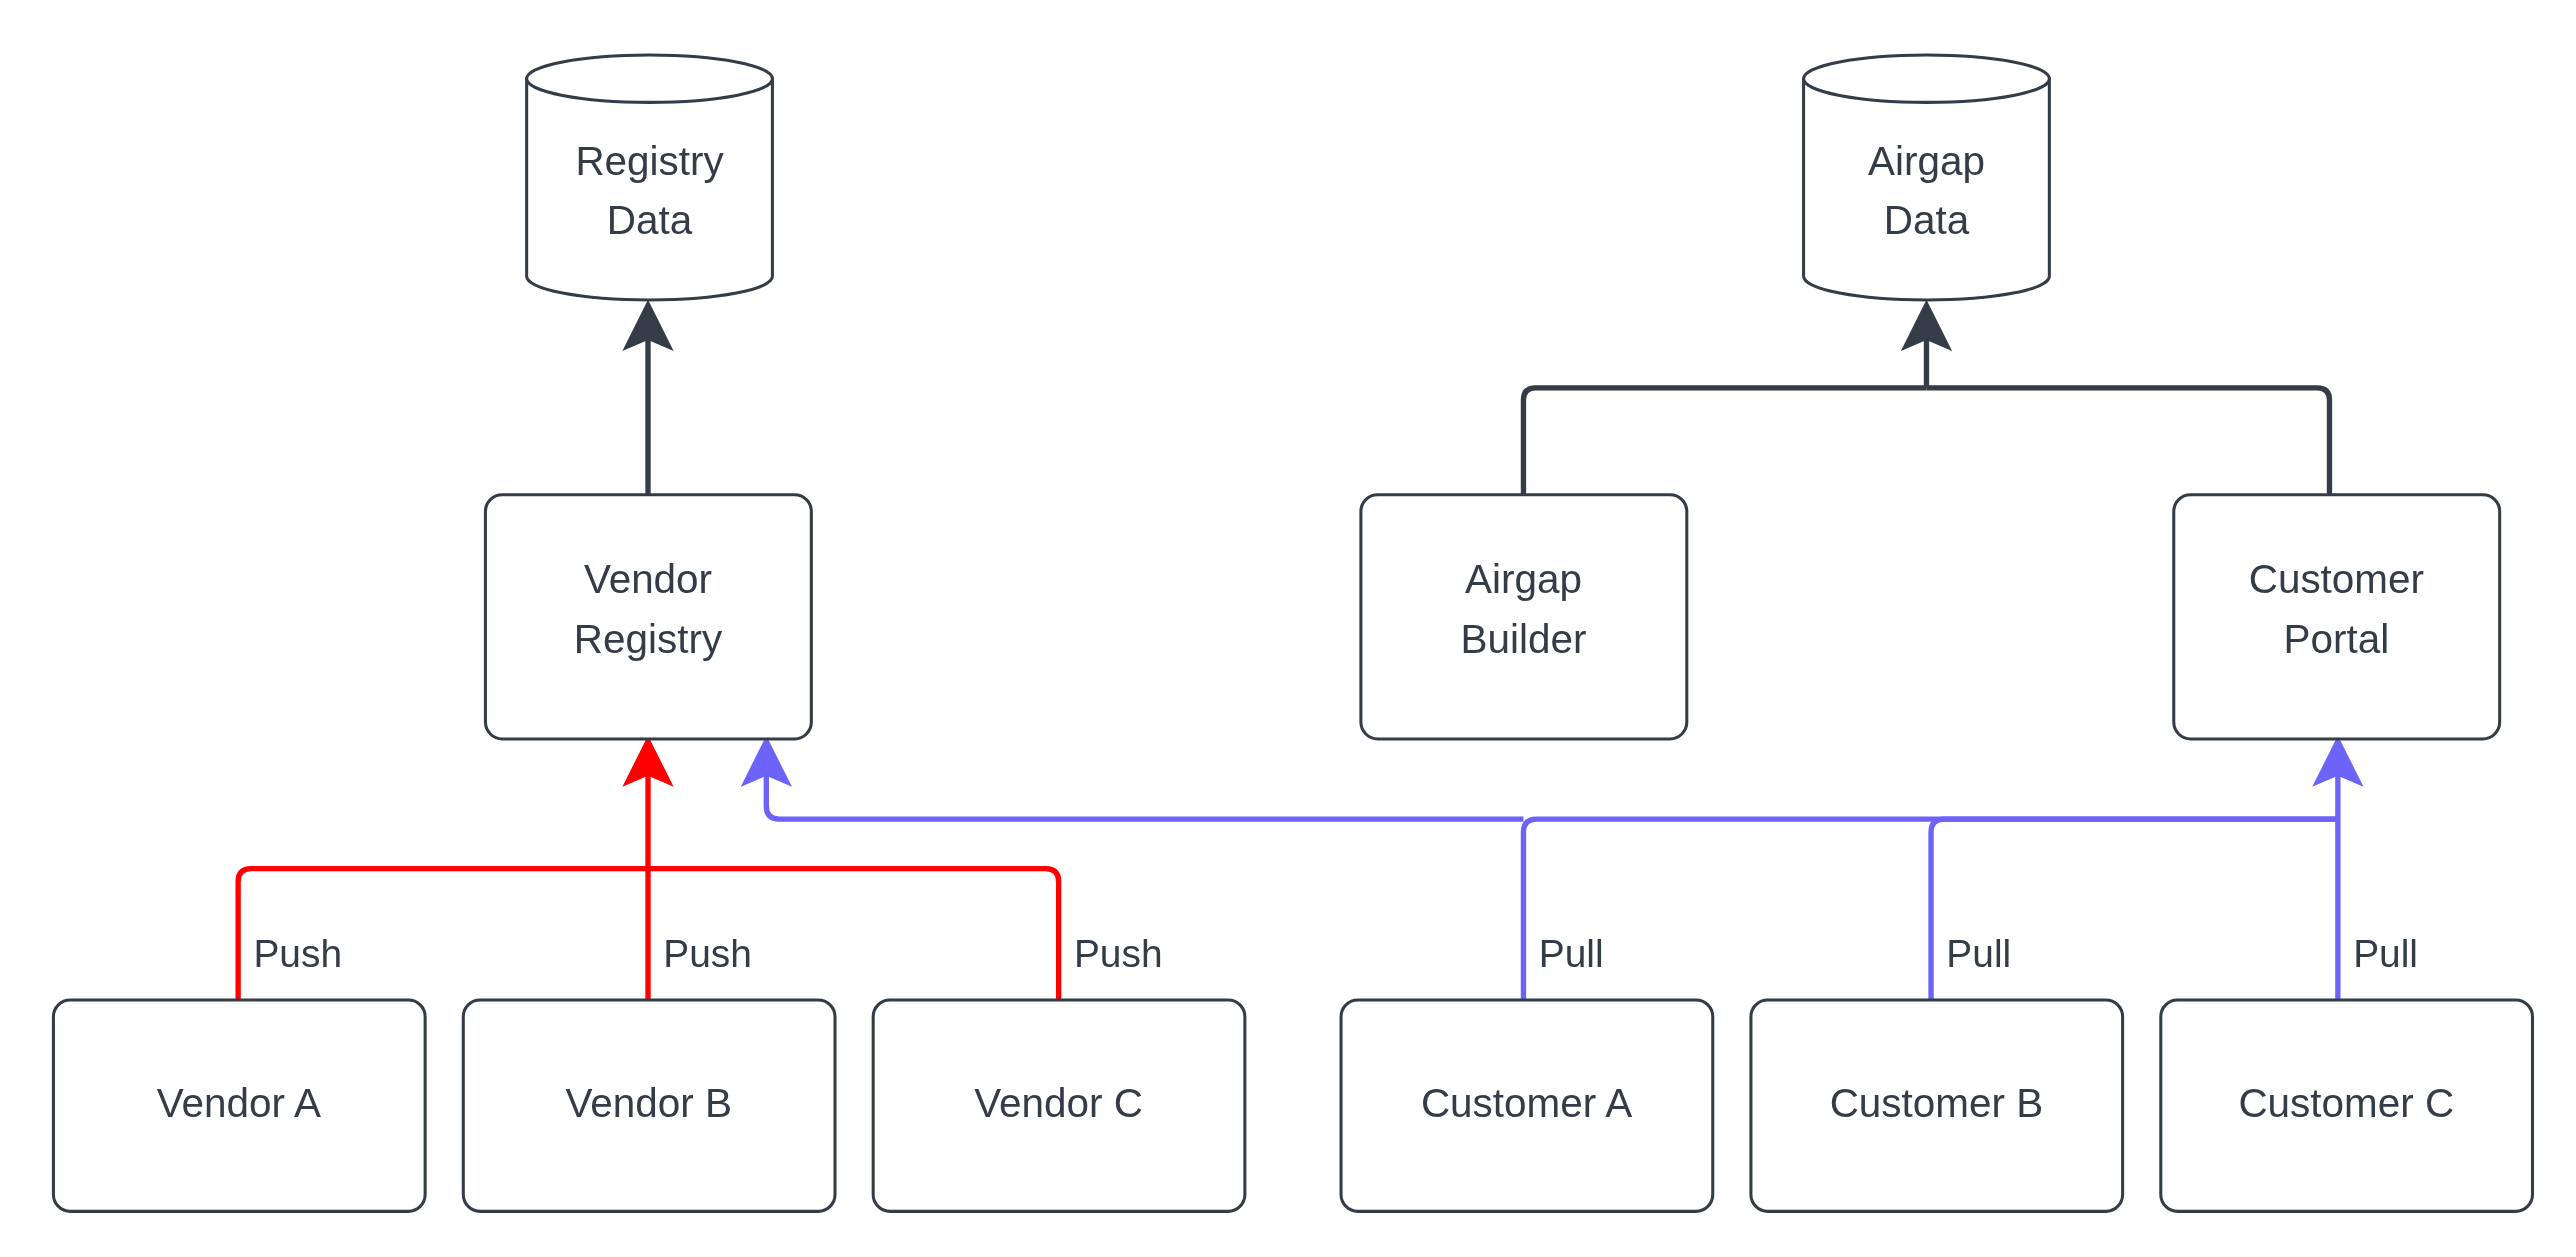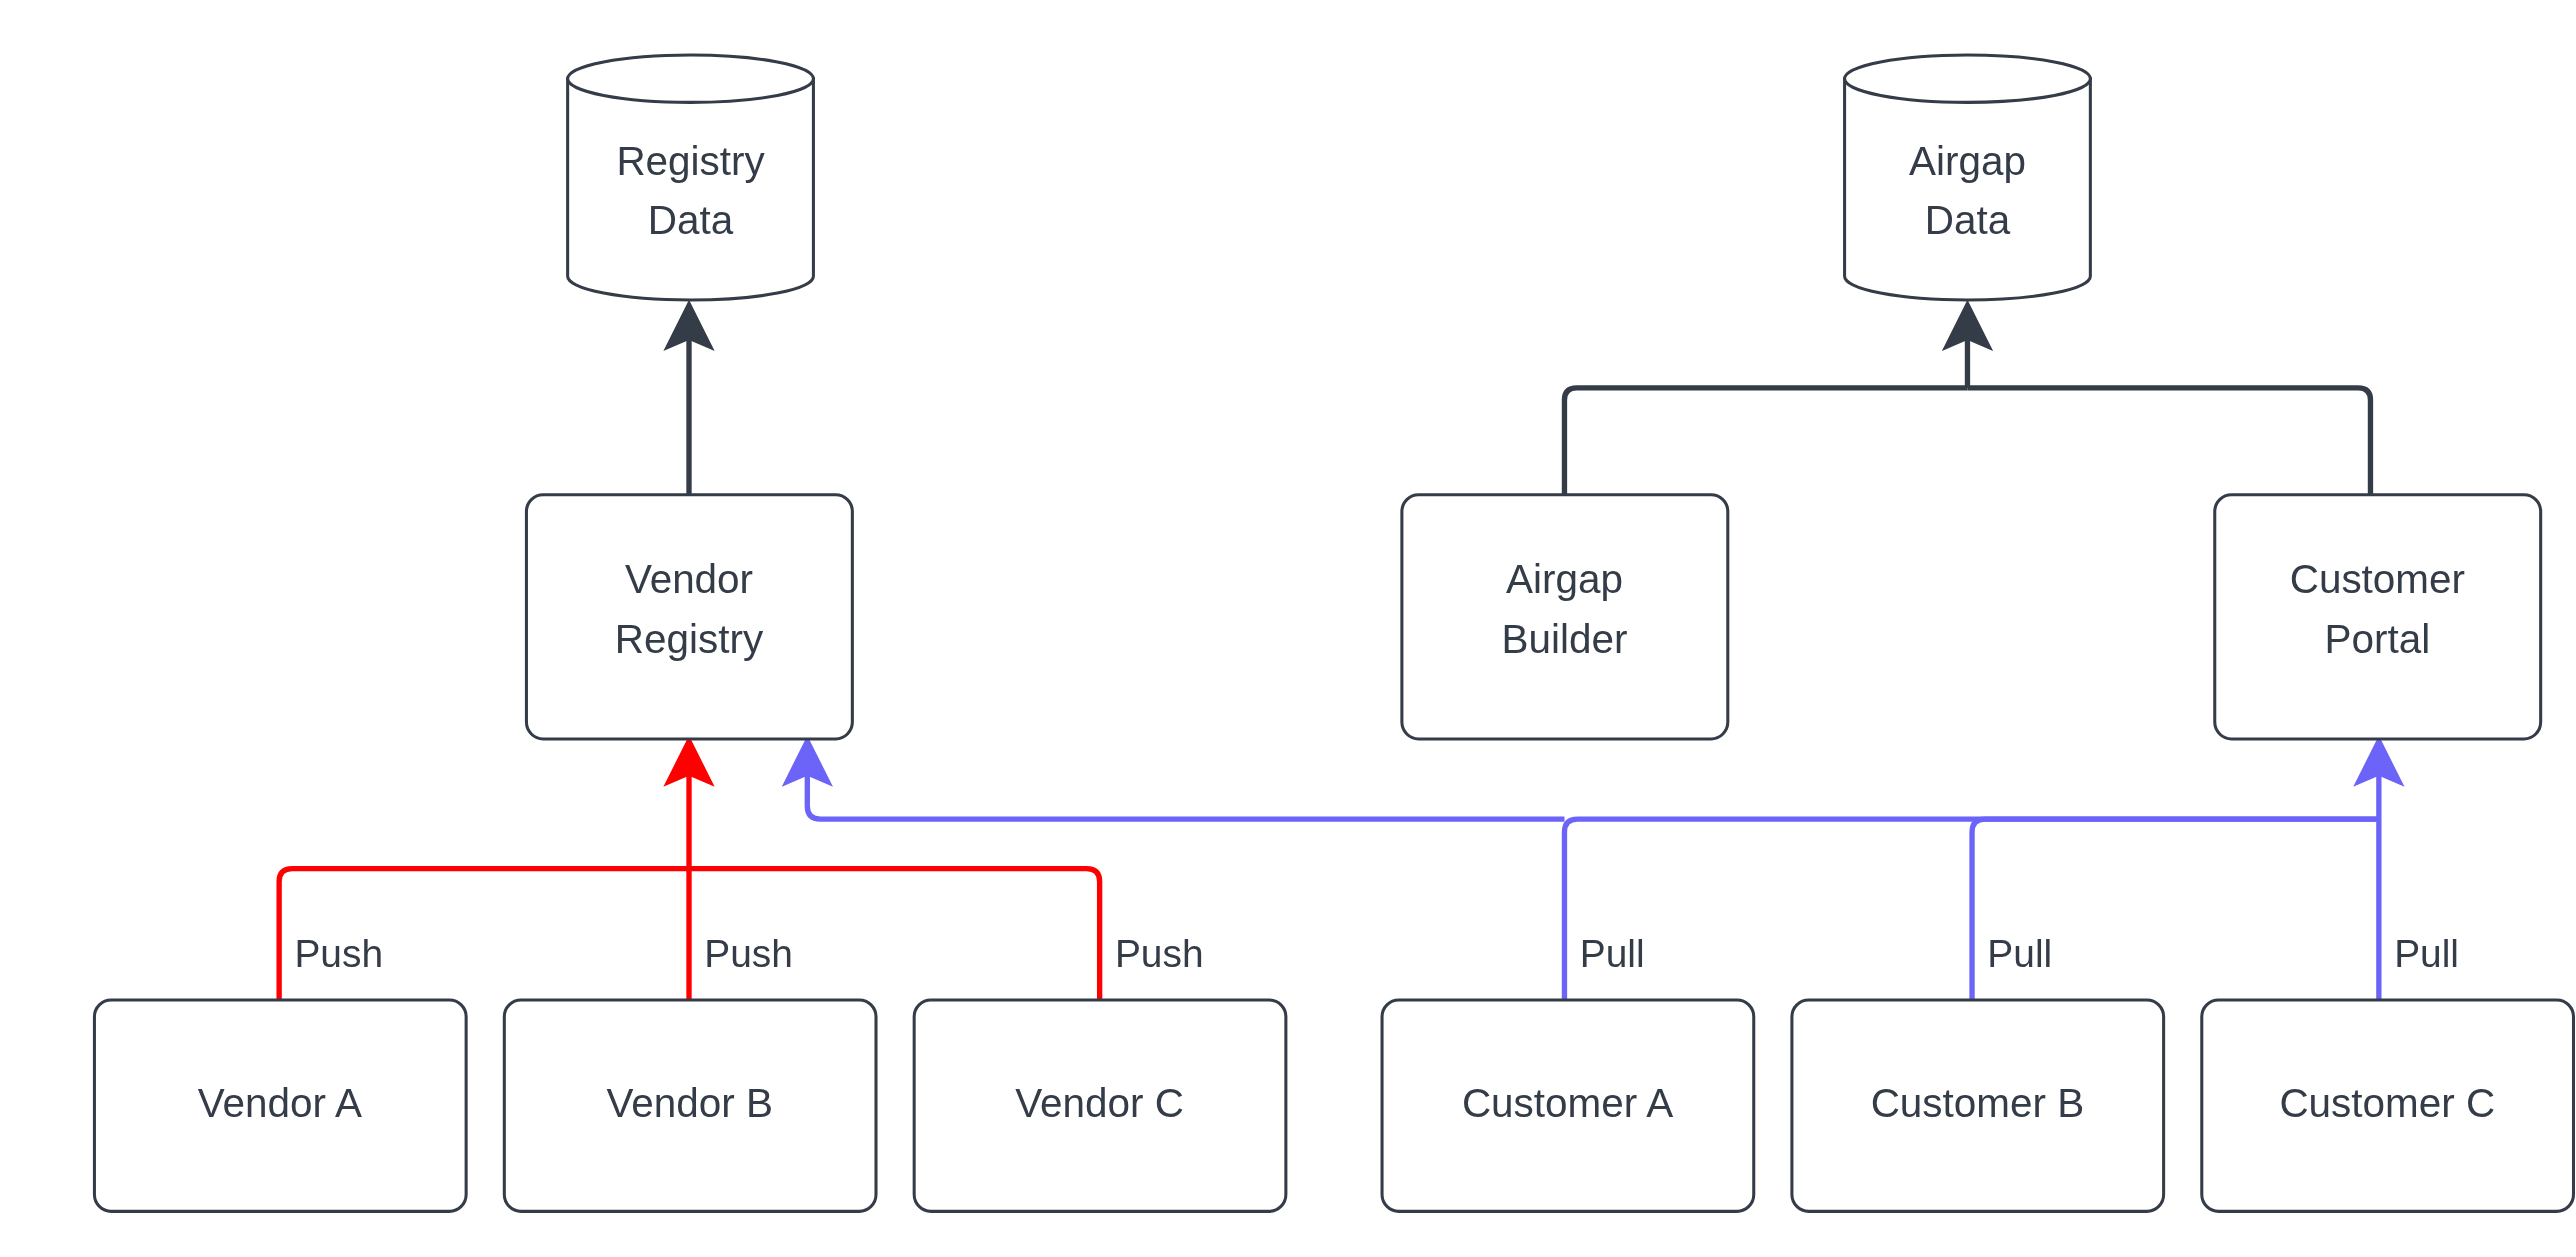--- a/index.html
+++ b/index.html
@@ -10,21 +10,20 @@
   body {
     width: 2576px;
     height: 1258px;
     font-family: "Liberation Sans", sans-serif;
     overflow: hidden;
   }
   #diagram-root {
     position: relative;
     width: 2456px;
     height: 1258px;
-    margin-left: 41px;
   }
   svg.canvas {
     position: absolute;
     top: 0;
     left: 0;
     width: 2576px;
     height: 1258px;
     display: block;
   }
   .node-shape {

